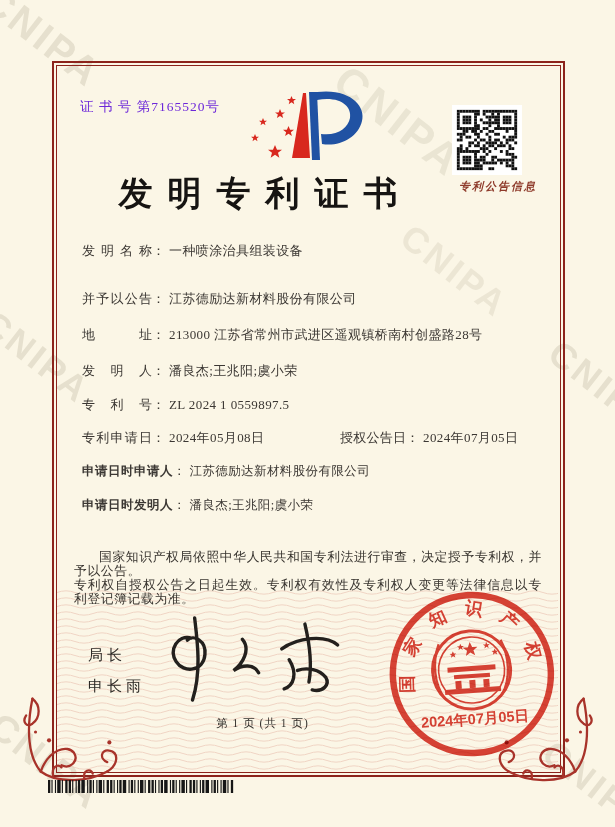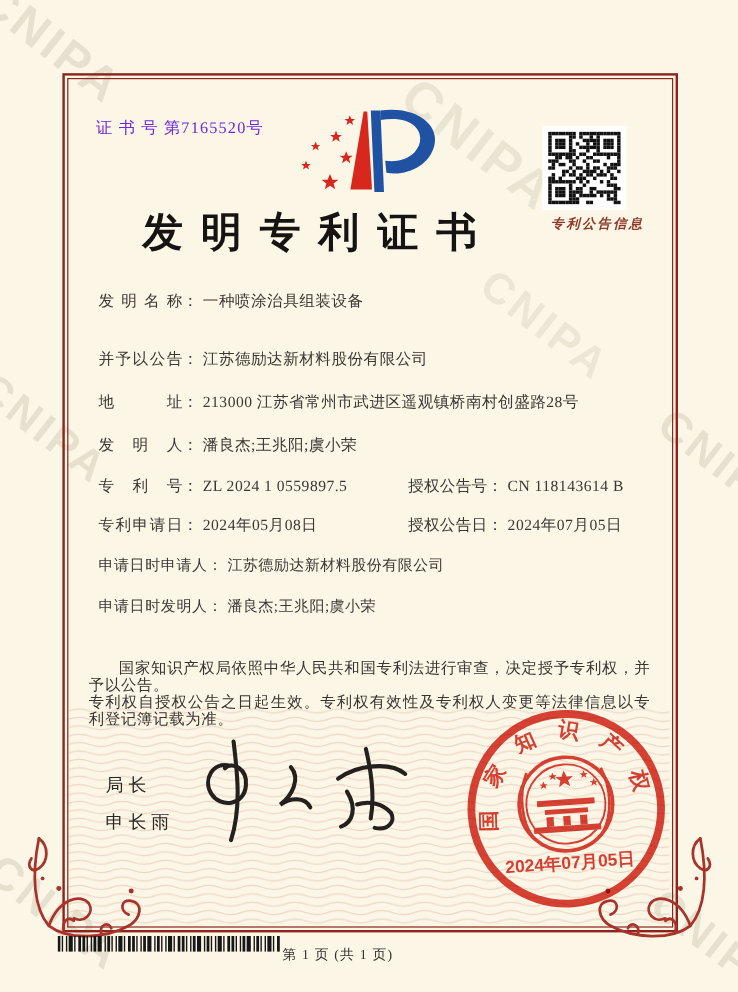--- a/index.html
+++ b/index.html
@@ -37,34 +37,34 @@
 
   .title{position:absolute;left:52px;top:171px;width:412px;text-align:center;font-size:34px;
          font-weight:bold;letter-spacing:15px;text-indent:15px;color:#161412;}
 
   .frow{position:absolute;left:82px;width:470px;font-size:13px;color:#3b3733;}
   .flabel{display:inline-block;width:70px;text-align:justify;text-align-last:justify;}
   .fcolon{display:inline-block;margin-right:4px;}
   .fvalue{letter-spacing:.4px;}
   .fcol-r{position:absolute;left:258px;top:0;}
   .frow.sm{font-size:12.5px;}
-  .frow.sm .flabel{width:auto;text-align:right;text-align-last:auto;letter-spacing:.5px;}
+  .frow.sm .flabel{width:auto;text-align:right;text-align-last:auto;letter-spacing:.5px;font-weight:bold;}
 
   .law{position:absolute;left:74px;top:550px;width:468px;font-size:12.8px;line-height:14px;
        letter-spacing:.6px;color:#38342f;text-align:justify;}
   .law .l1{text-indent:25px;}
 
   .dir{position:absolute;left:88px;top:640px;font-size:15px;letter-spacing:4px;line-height:31px;color:#2b2825;}
 
   .sig{position:absolute;left:146px;top:606px;transform:rotate(-2deg);}
 
   .seal{position:absolute;left:381px;top:590px;mix-blend-mode:multiply;opacity:.93;transform:rotate(-4deg);}
 
-  .pageno{position:absolute;left:52px;top:788px;width:421px;text-align:center;font-size:11.5px;
-          letter-spacing:1px;color:#33302c;margin-left:19px;}
+  .pageno{position:absolute;left:52px;top:716px;width:421px;text-align:center;font-size:11.5px;
+          letter-spacing:1px;color:#33302c;}
 
   .barcode{position:absolute;left:48px;top:780px;}
 </style>
 </head>
 <body>
 
 <div class="page">
 
   <span class="wm wm1">CNIPA</span>
   <span class="wm wm2">CNIPA</span>
@@ -396,23 +396,20 @@
     <span class="flabel">并予以公告</span><span class="fcolon">：</span><span class="fvalue">江苏德励达新材料股份有限公司</span>
   </div>
   <div class="frow" style="top:326px">
     <span class="flabel">地址</span><span class="fcolon">：</span><span class="fvalue">213000 江苏省常州市武进区遥观镇桥南村创盛路28号</span>
   </div>
   <div class="frow" style="top:362px">
     <span class="flabel">发明人</span><span class="fcolon">：</span><span class="fvalue">潘良杰;王兆阳;虞小荣</span>
   </div>
   <div class="frow" style="top:396px">
     <span class="flabel">专利号</span><span class="fcolon">：</span><span class="fvalue">ZL 2024 1 0559897.5</span>
-    <span class="fcol-r">
-      <span class="flabel" style="width:66px">授权公告号</span><span class="fcolon">：</span><span class="fvalue">CN 118143614 B</span>
-    </span>
   </div>
   <div class="frow" style="top:429px">
     <span class="flabel">专利申请日</span><span class="fcolon">：</span><span class="fvalue">2024年05月08日</span>
     <span class="fcol-r">
       <span class="flabel" style="width:66px">授权公告日</span><span class="fcolon">：</span><span class="fvalue">2024年07月05日</span>
     </span>
   </div>
   <div class="frow sm" style="top:463px">
     <span class="flabel">申请日时申请人</span><span class="fcolon">：</span><span class="fvalue">江苏德励达新材料股份有限公司</span>
   </div>

